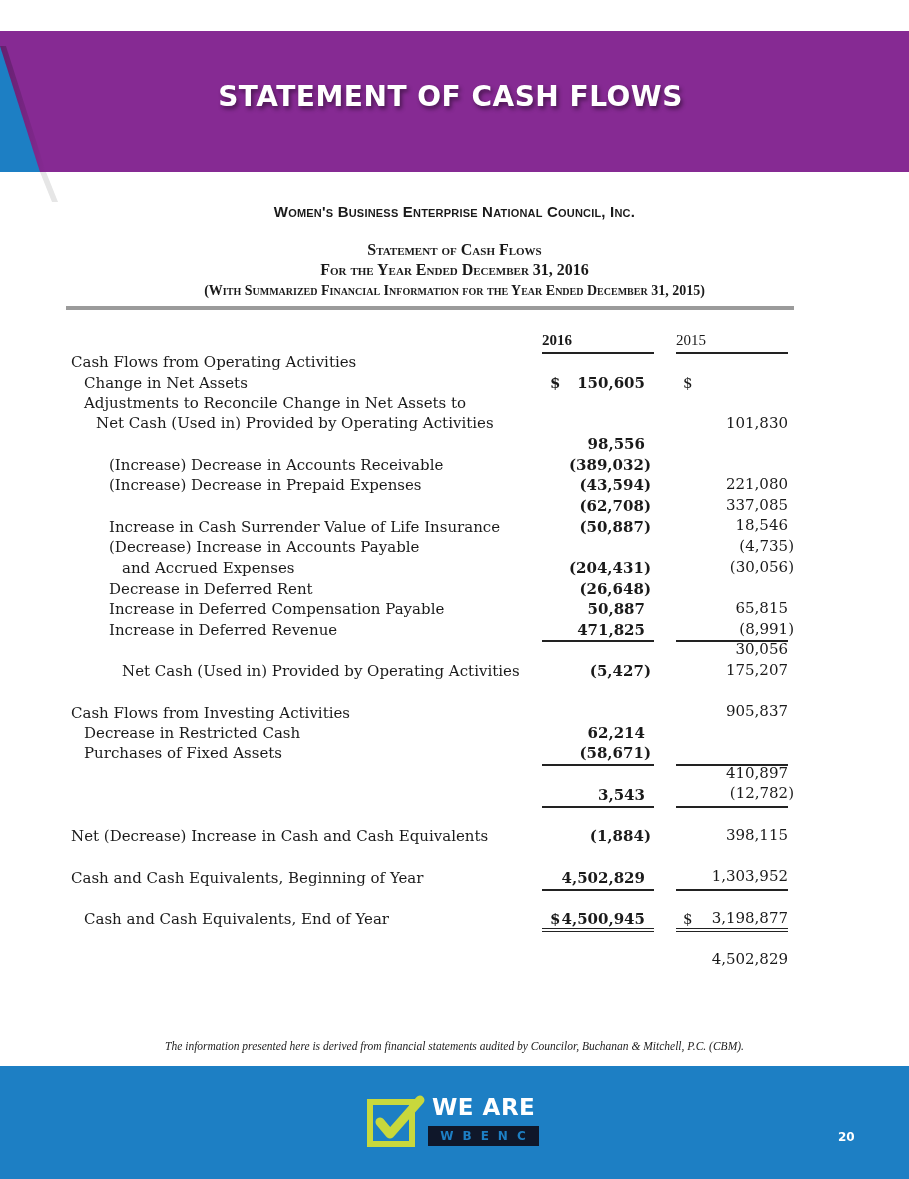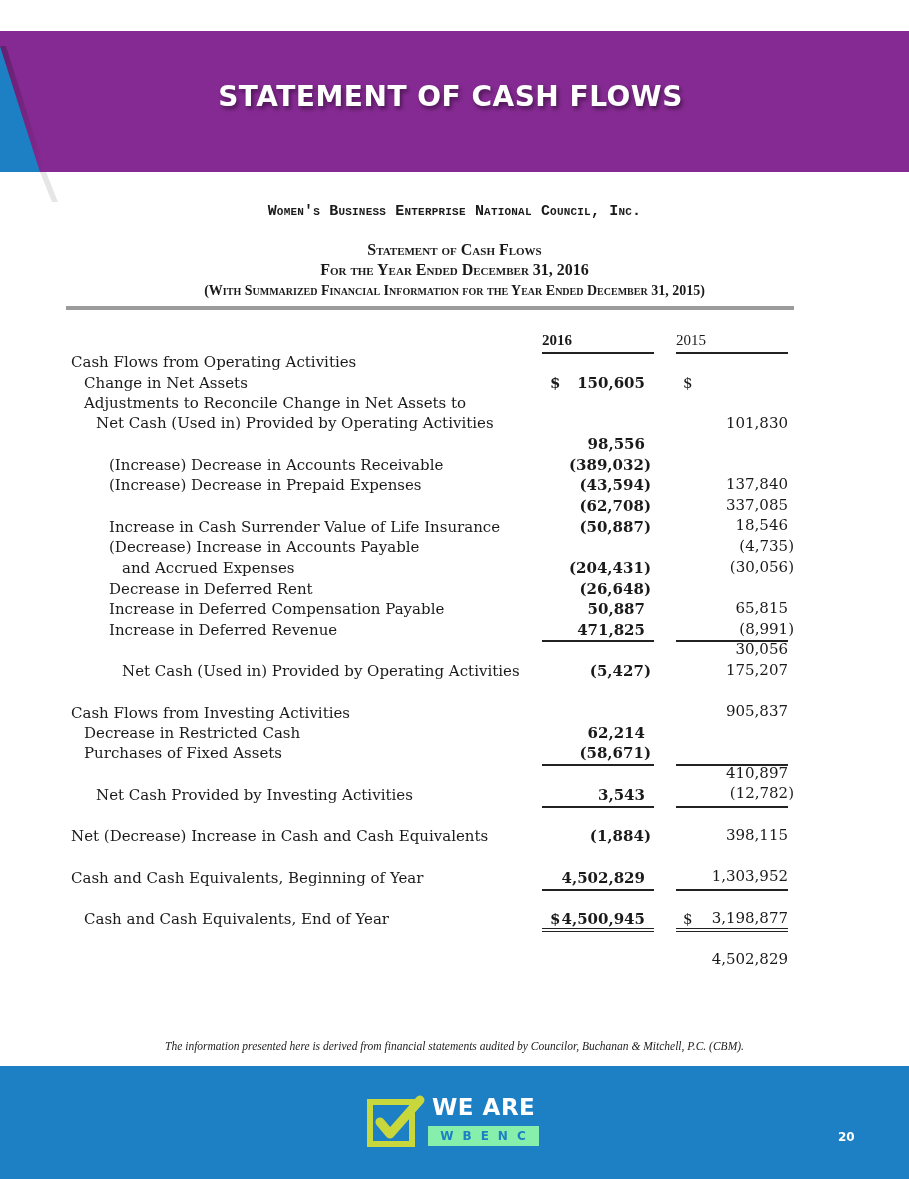--- a/index.html
+++ b/index.html
@@ -20,21 +20,21 @@
   .banner-accent svg { display: block; }
   .banner-title {
     position: absolute; left: 0; right: 0; top: 80px; text-align: center;
     font-family: "DejaVu Sans", "Liberation Sans", sans-serif;
     font-weight: bold; font-size: 28px; letter-spacing: 0.5px;
     color: #ffffff; text-shadow: 2px 3px 4px rgba(0,0,0,0.45);
     padding-right: 8px;
   }
   .org-name {
     position: absolute; left: 0; right: 0; top: 203px; text-align: center;
-    font-family: Liberation Mono, monospace; font-weight: bold;
+    font-family: Liberation Sans, sans-serif; font-weight: bold;
     font-size: 15px; font-variant: small-caps; letter-spacing: 0.2px;
   }
   .st-title {
     position: absolute; left: 0; right: 0; text-align: center;
     font-family: "Liberation Serif", serif; font-weight: bold;
     font-variant: small-caps; line-height: 20px;
   }
   .st-title.t1 { top: 240px; font-size: 16px; }
   .st-title.t2 { top: 260px; font-size: 16px; }
   .st-title.t3 { top: 281px; font-size: 14px; }
@@ -78,21 +78,21 @@
     position: absolute; left: 0; top: 1066px; width: 909px; height: 113px;
     background: #1d7fc4;
   }
   .logo { position: absolute; left: 366px; top: 1094px; width: 180px; height: 56px; text-decoration: underline; }
   .logo-we {
     position: absolute; left: 66px; top: 0; font-family: "DejaVu Sans", sans-serif;
     font-weight: bold; font-size: 23px; color: #fff; letter-spacing: 0.5px;
   }
   .logo-wbenc {
     position: absolute; left: 62px; top: 32px; width: 111px; height: 20px;
-    background: #86efac; color: #1d7fc4; font-family: "DejaVu Sans", sans-serif;
+    background: #0f172a; color: #1d7fc4; font-family: "DejaVu Sans", sans-serif;
     font-weight: bold; font-size: 12px; letter-spacing: 9px; text-align: center;
     line-height: 20px; padding-left: 8px; box-sizing: border-box;
   }
   .page-num {
     position: absolute; left: 838px; top: 1130px; font-family: "DejaVu Sans", sans-serif;
     font-weight: bold; font-size: 12px; color: #fff;
   }
 </style>
 </head>
 <body>
@@ -136,21 +136,21 @@
     <span class="v15">101,830</span>
   </div>
   <div class="row" style="top:393px">
     <span class="label" style="left:84px">Adjustments to Reconcile Change in Net Assets to</span>
   </div>
   <div class="row" style="top:413px">
     <span class="label" style="left:96px">Net Cash (Used in) Provided by Operating Activities</span>
   </div>
   <div class="row" style="top:434px">
     <span class="v16">98,556</span>
-    <span class="v15">137,840</span>
+    <span class="v15">221,080</span>
   </div>
   <div class="row" style="top:455px">
     <span class="label" style="left:109px">(Increase) Decrease in Accounts Receivable</span>
     <span class="v16" style="left:539px">(389,032)</span>
     <span class="v15">337,085</span>
   </div>
   <div class="row" style="top:475px">
     <span class="label" style="left:109px">(Increase) Decrease in Prepaid Expenses</span>
     <span class="v16" style="left:539px">(43,594)</span>
     <span class="v15">18,546</span>
@@ -206,21 +206,20 @@
   </div>
   <div class="row" style="top:743px">
     <span class="label" style="left:84px">Purchases of Fixed Assets</span>
     <span class="v16" style="left:539px">(58,671)</span>
     <span class="v15" style="left:682px">(12,782)</span>
   </div>
   <div class="ul" style="left:542px;top:764px;width:112px"></div>
   <div class="ul" style="left:676px;top:764px;width:112px"></div>
 
   <div class="row" style="top:785px">
-    <span class="label" style="left:96px">Net Cash Provided by Investing Activities</span>
     <span class="v16">3,543</span>
     <span class="v15">398,115</span>
   </div>
   <div class="ul" style="left:542px;top:806px;width:112px"></div>
   <div class="ul" style="left:676px;top:806px;width:112px"></div>
 
   <div class="row" style="top:826px">
     <span class="label" style="left:71px">Net (Decrease) Increase in Cash and Cash Equivalents</span>
     <span class="v16" style="left:539px">(1,884)</span>
     <span class="v15">1,303,952</span>

